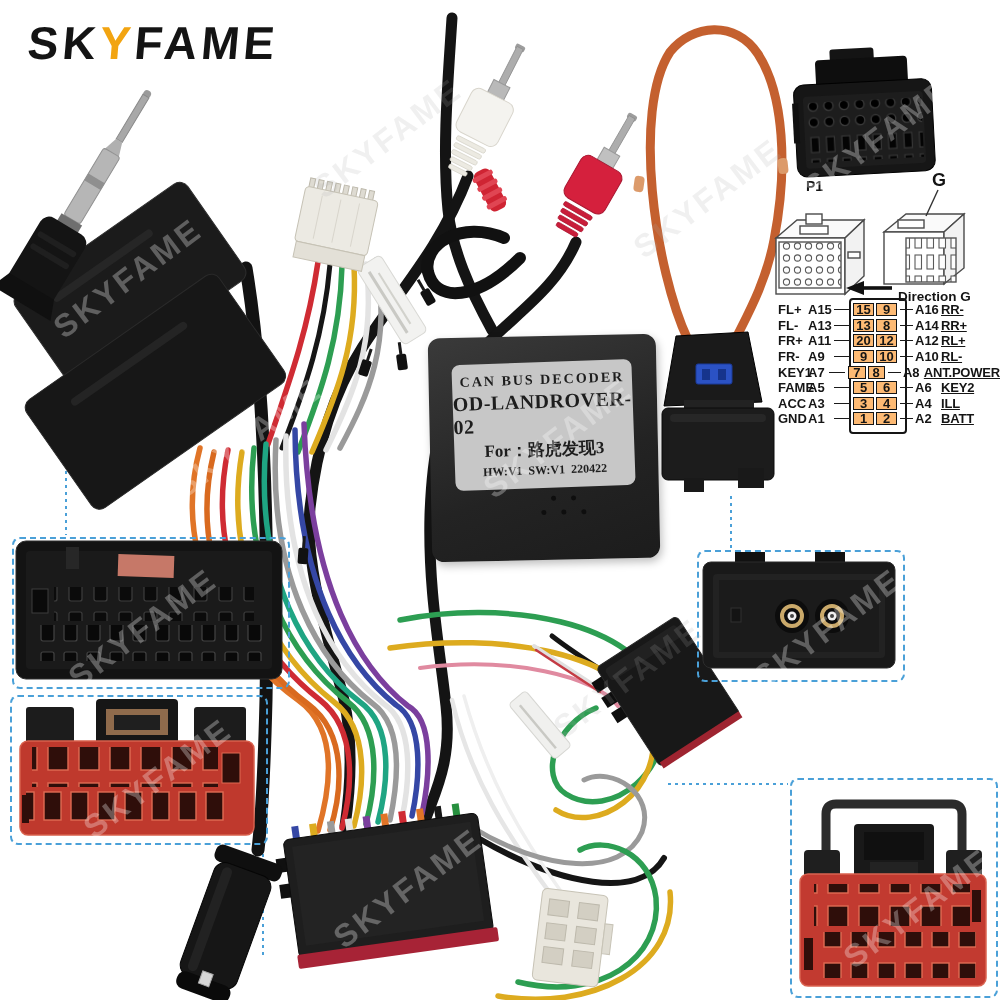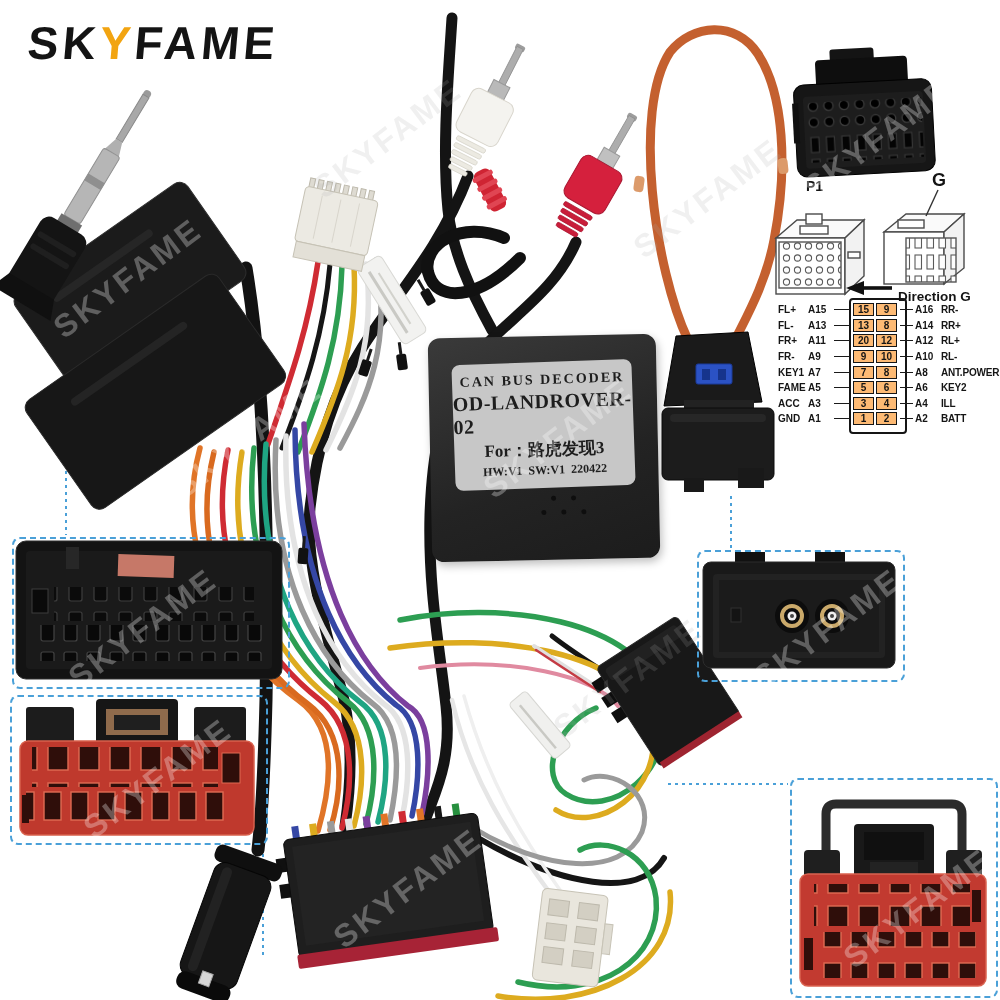--- a/index.html
+++ b/index.html
@@ -39,29 +39,29 @@
   .lbl{position:absolute;font-weight:bold;color:#141414;}
   .p1-label{left:806px;top:178px;font-size:14px;}
   .g-label{left:932px;top:170px;font-size:18px;}
   .dir-label{left:898px;top:278px;font-size:13.5px;margin-top:11px;}
 
   
   .pinout{position:absolute;left:778px;top:302px;width:222px;}
   .pin-outline{position:absolute;left:71px;top:-4px;width:54px;height:132px;
                border:2.2px solid #151515;border-radius:4px;}
   .pin-row{display:flex;align-items:center;height:15.6px;
-           font-weight:bold;font-size:10px;color:#151515;position:relative;}
+           font-weight:bold;font-size:13px;color:#151515;position:relative;}
   .pin-row .fnl{width:30px;}
   .pin-row .pnl{width:24px;}
   .pin-row .lead{flex:0 0 16px;height:0;border-top:1.6px solid #1a1a1a;margin:0 2px;}
   .pin-row .leadr{flex:0 0 13px;height:0;border-top:1.6px solid #1a1a1a;margin:0 2px;}
   .pin-row .cell{width:19px;height:11px;border:1.9px solid #151515;background:#fdba74;
            display:flex;align-items:center;justify-content:center;margin:0 1px;z-index:2;}
   .pin-row .pnr{width:26px;}
-  .pin-row .fnr{flex:1;letter-spacing:-.2px;}
+  .pin-row .fnr{flex:1;letter-spacing:-.2px;text-decoration:underline;}
 
   
   .wm{position:absolute;font-weight:bold;font-size:32px;letter-spacing:3px;
       transform:rotate(-37deg);pointer-events:none;z-index:40;}
   .wm.w{color:rgba(255,255,255,.30);}
   .wm.g{color:rgba(170,170,170,.18);}
 </style>
 </head>
 <body>
 

